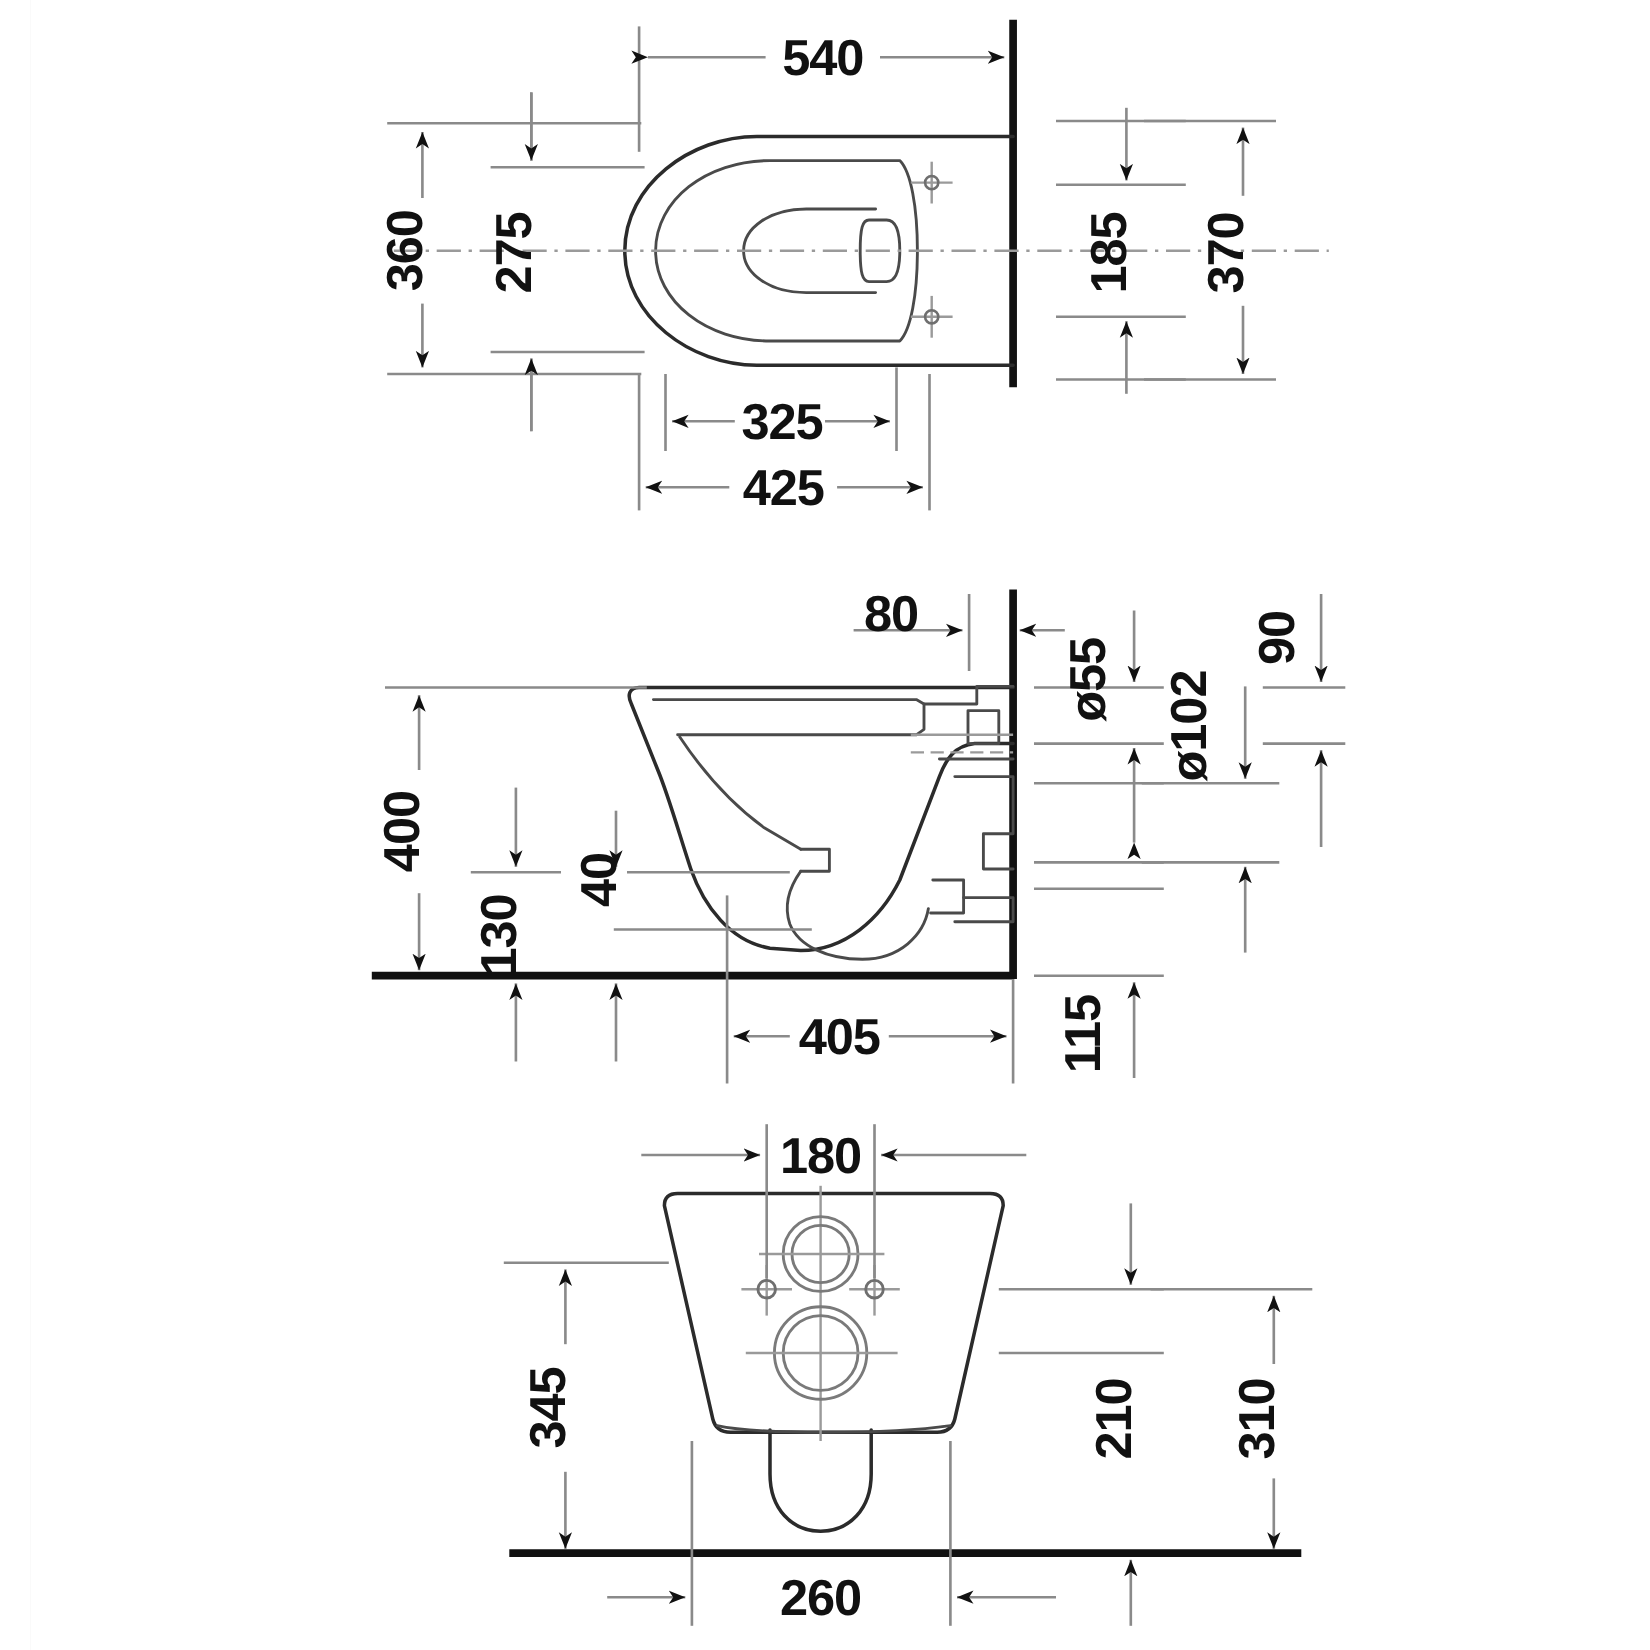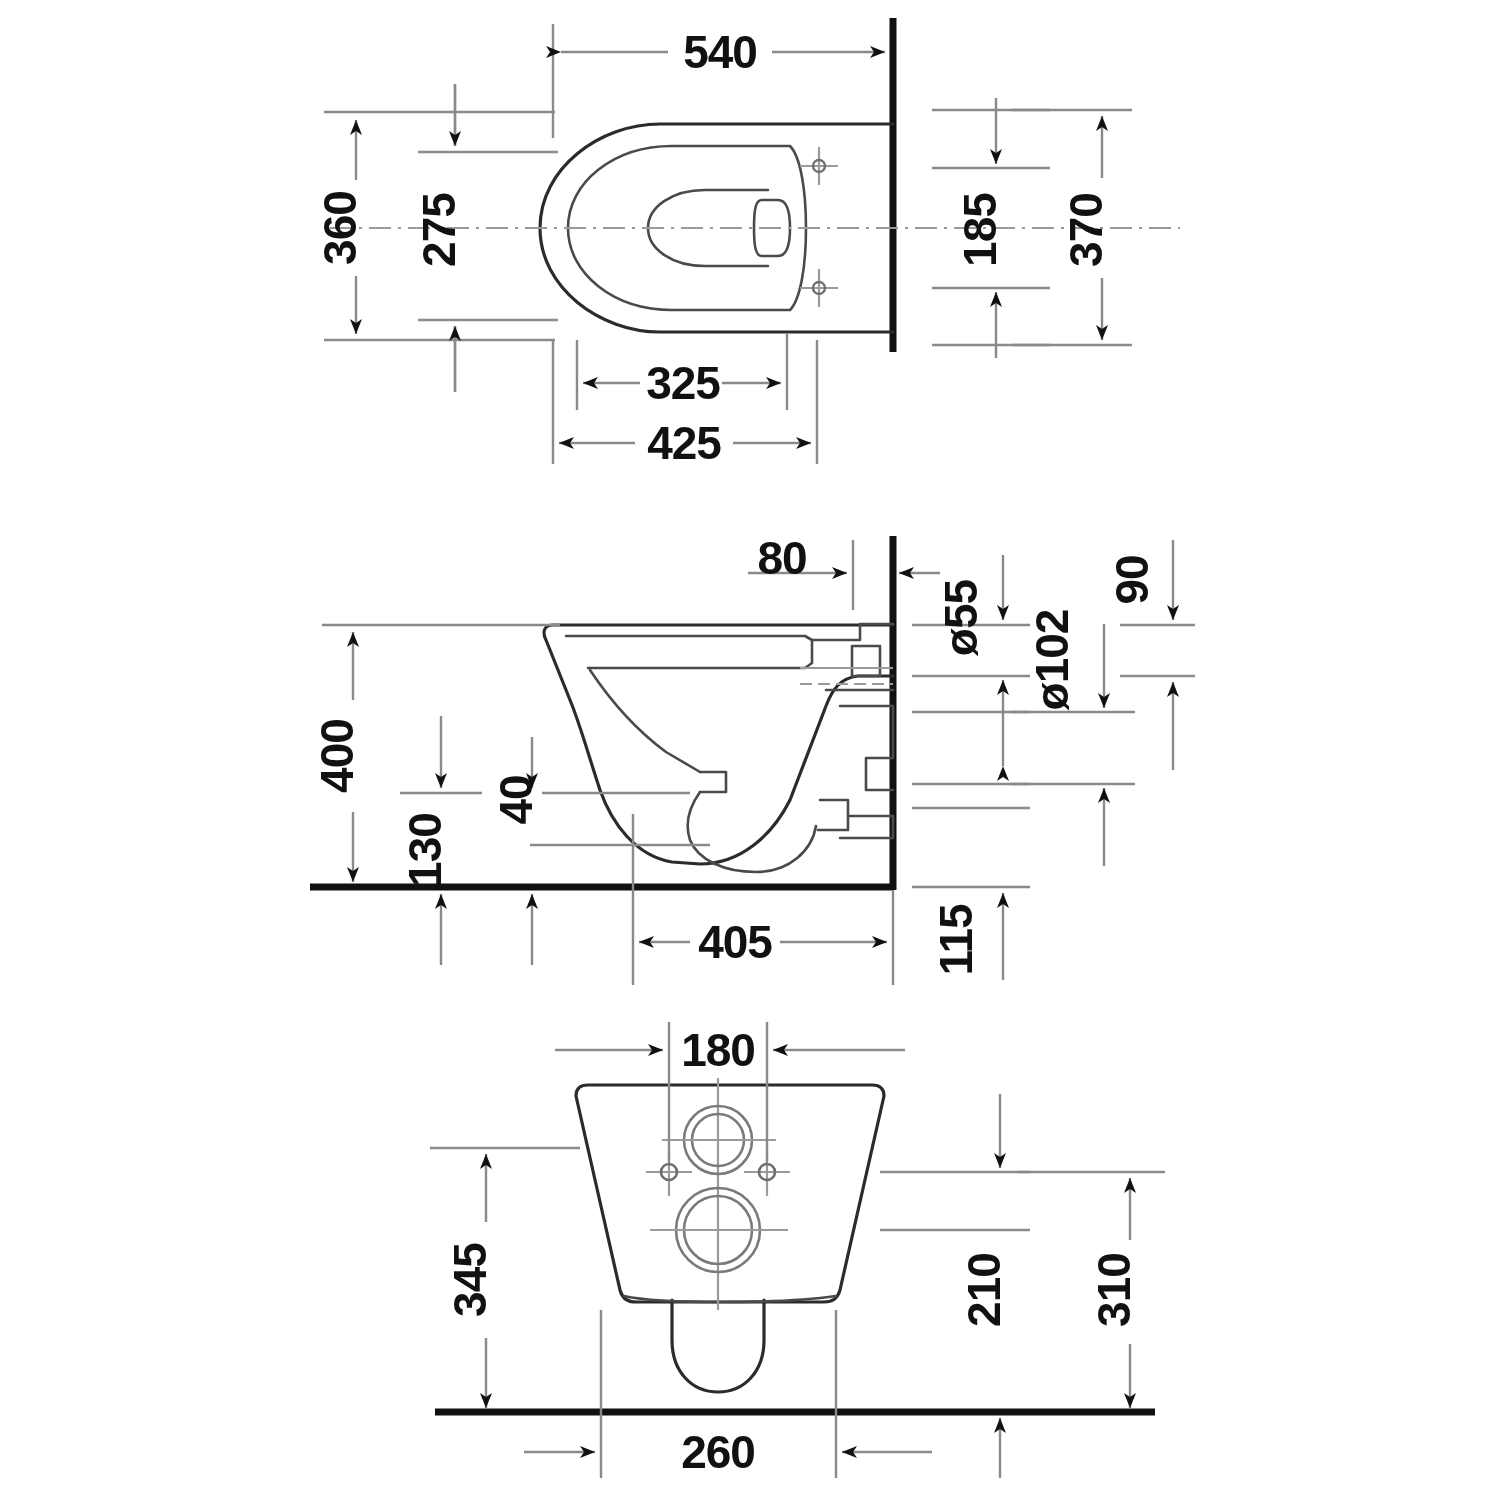--- a/index.html
+++ b/index.html
@@ -11,20 +11,21 @@
     width: 1500px;
     height: 1500px;
     font-family: "Liberation Sans", sans-serif;
     overflow: hidden;
   }
   #drawing-root {
     position: relative;
     width: 1245px;
     height: 1500px;
     background: #e5e5e5;
+    margin-left: 28px;
   }
   svg.tech-drawing {
     display: block;
     width: 1500px;
     height: 1500px;
   }
   .dim-text {
     font-family: "Liberation Sans", sans-serif;
     font-weight: 700;
     font-size: 46px;

